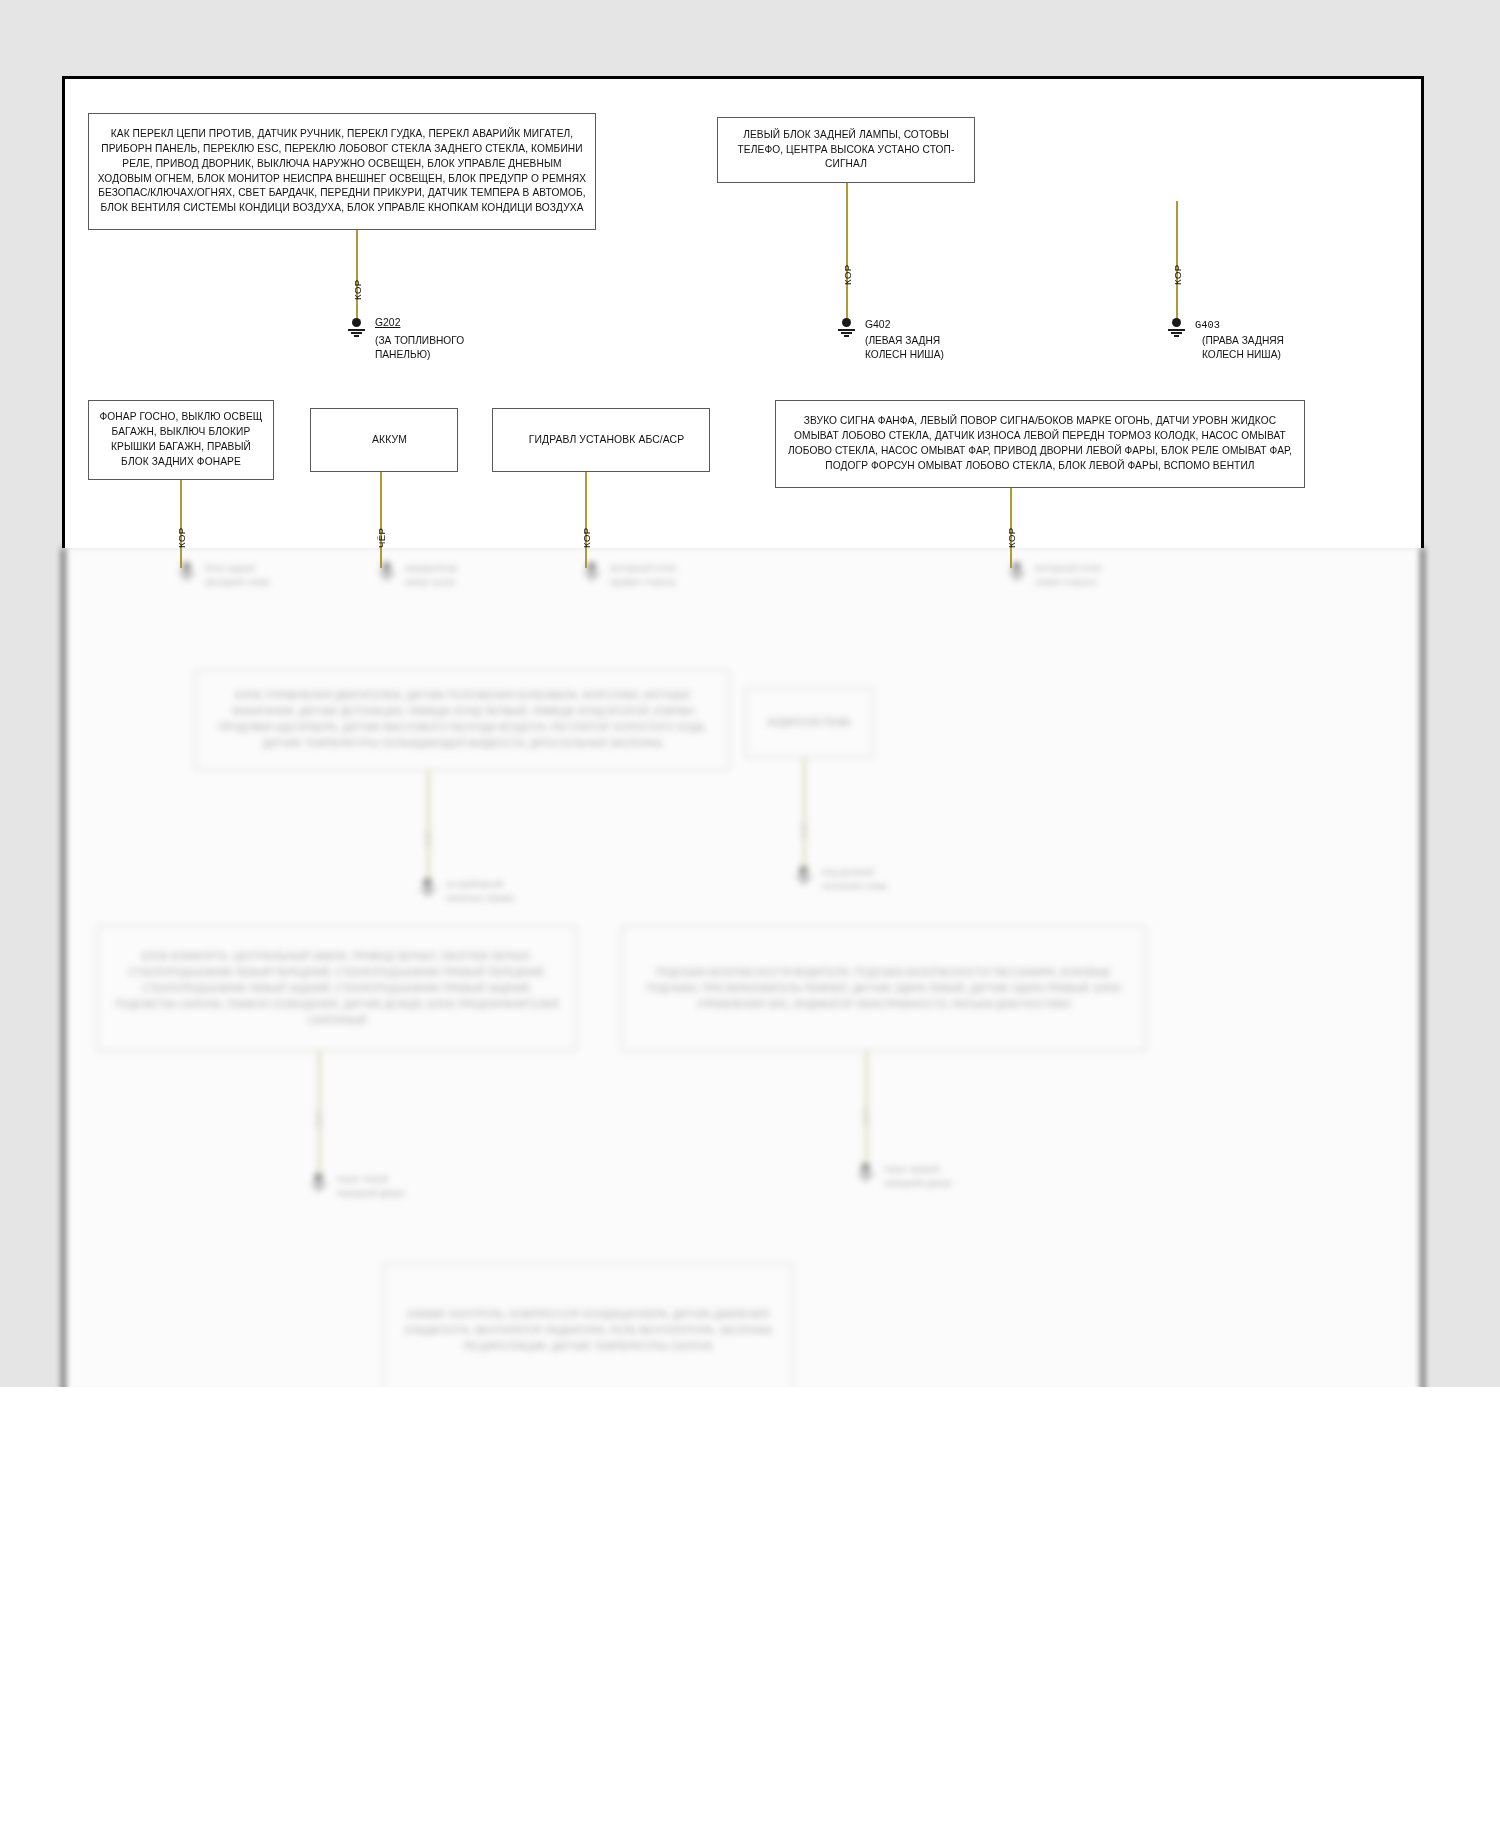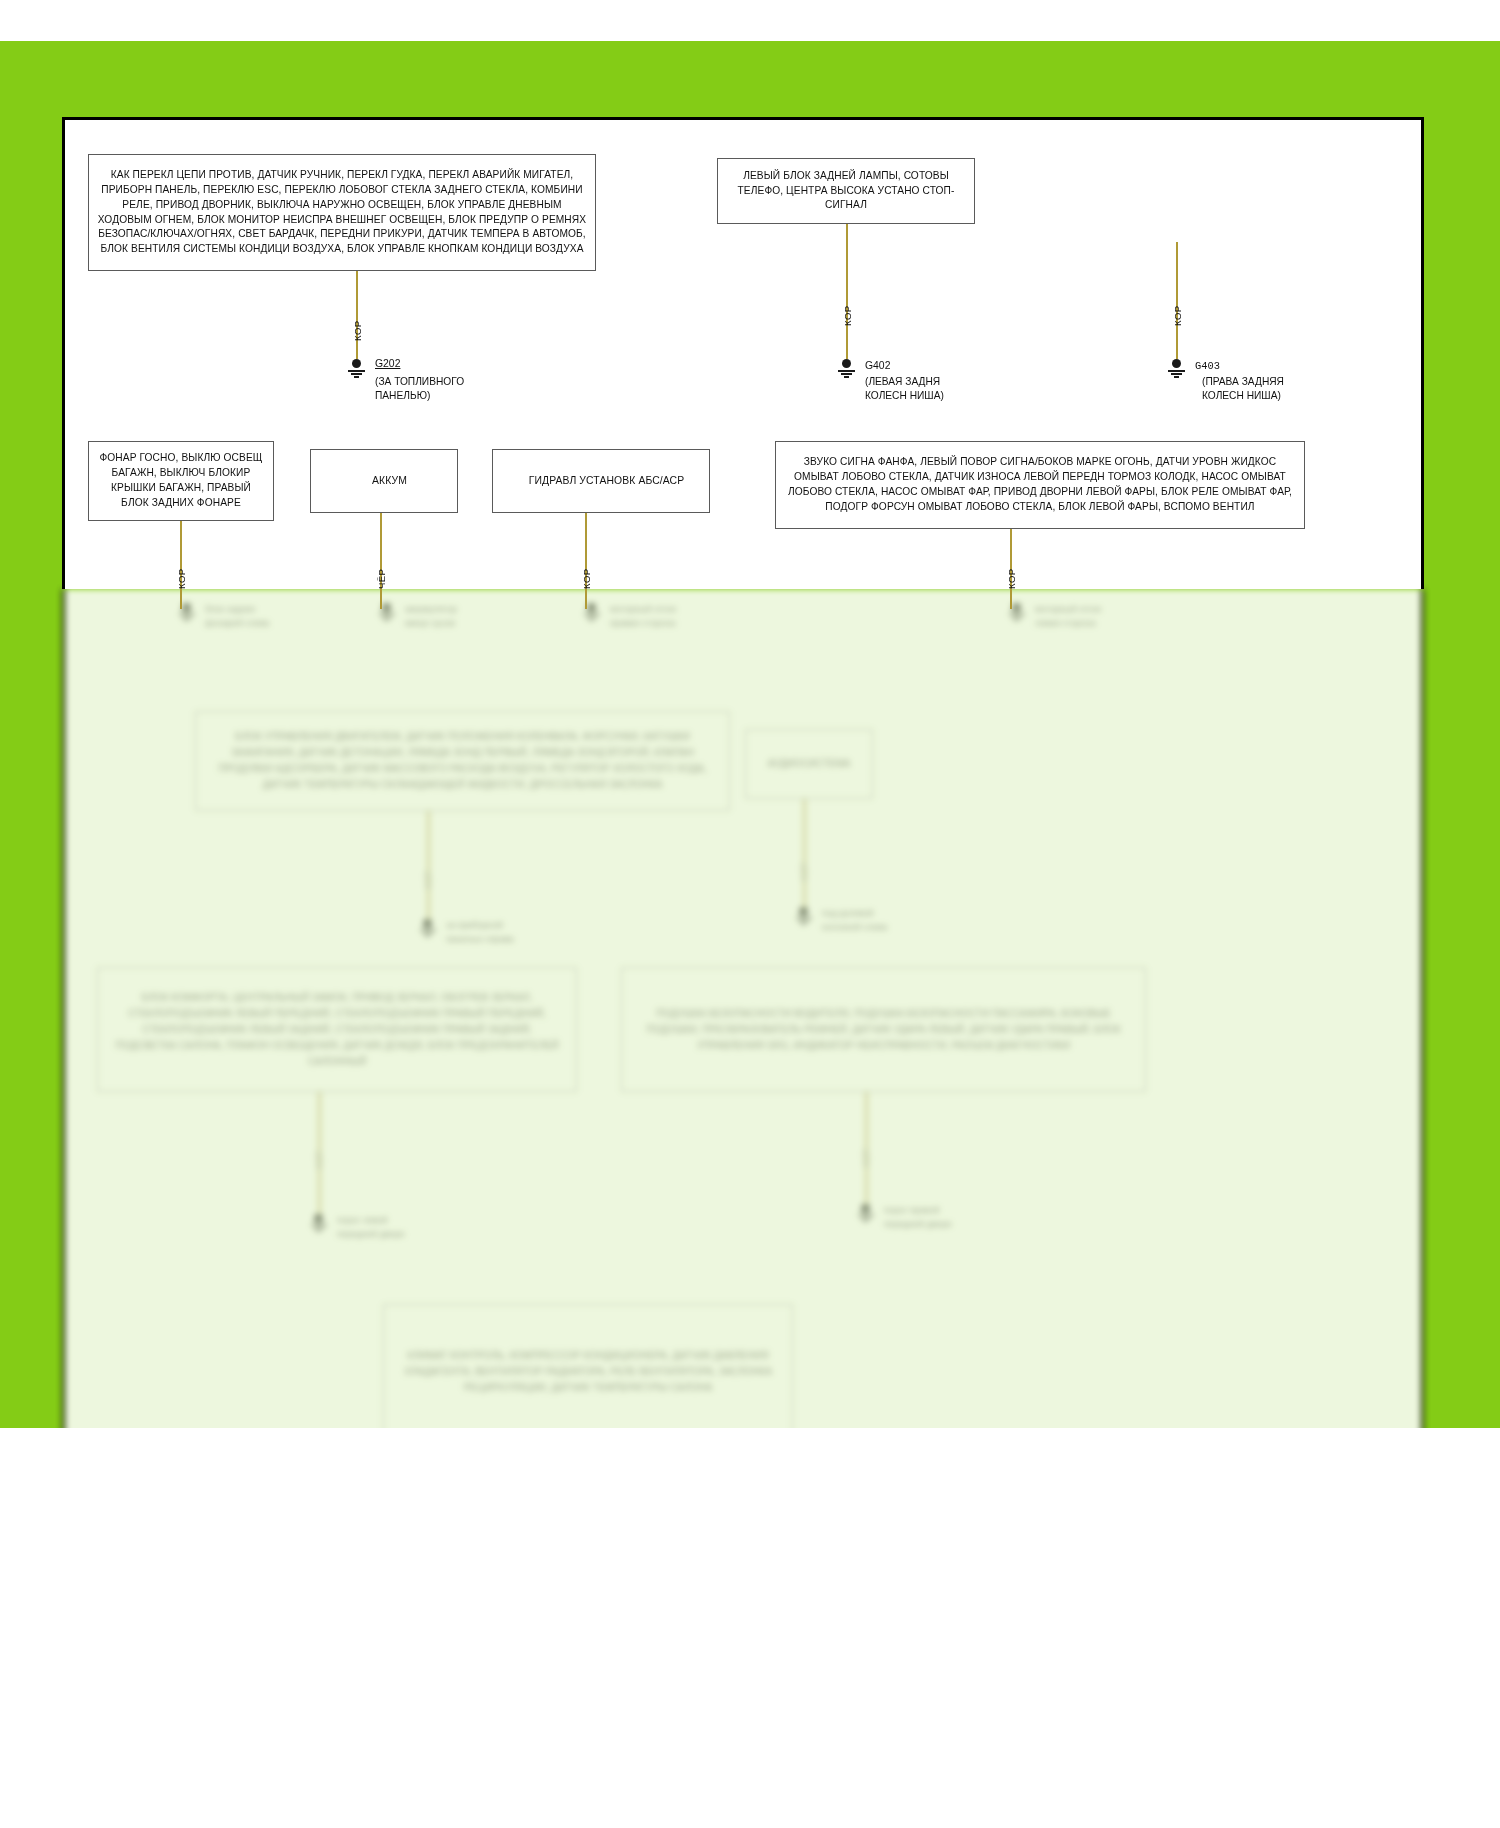--- a/index.html
+++ b/index.html
@@ -9,23 +9,22 @@
   }
   body {
     font-family: "Liberation Sans", sans-serif;
     -webkit-font-smoothing: antialiased;
   }
 
   #page {
     position: relative;
     width: 1500px;
     height: 1387px;
-    background: #84cc16;
+    background: #e5e5e5;
     overflow: hidden;
-    margin-top: 41px;
   }
 
   
   .sheet-sharp {
     position: absolute;
     left: 62px;
     top: 76px;
     width: 1362px;
     height: 472px;
     border: 3px solid #000000;

